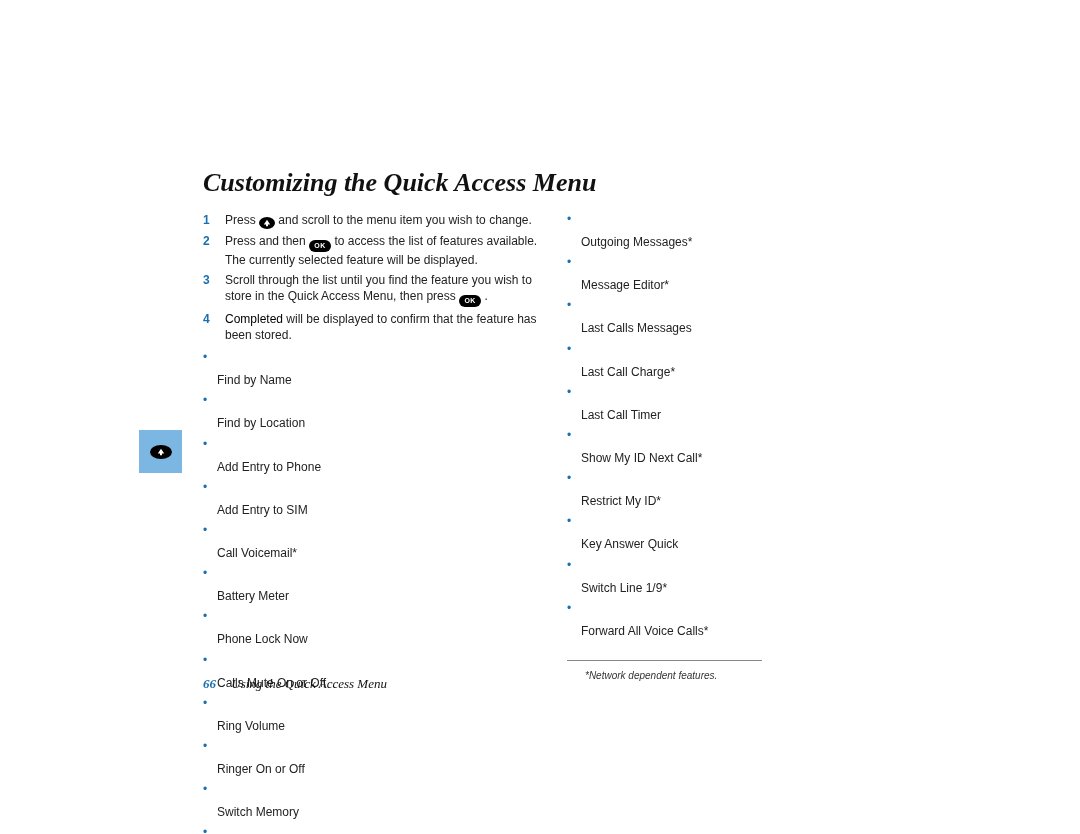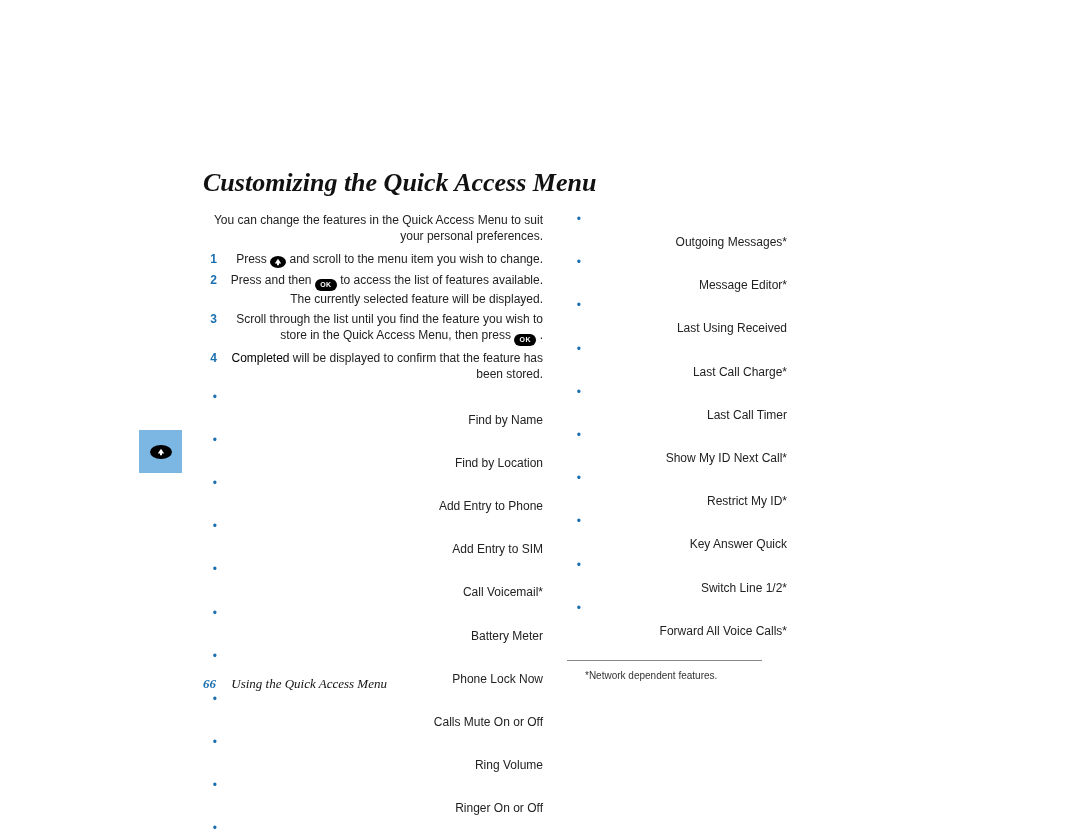--- a/index.html
+++ b/index.html
@@ -6,21 +6,20 @@
   html, body {
     width: 1080px; height: 834px;
     background: #ffffff;
     font-family: "Helvetica Neue", Arial, sans-serif;
     color: #222;
   }
   .page {
     position: relative;
     width: 1080px; height: 615px;
     padding: 160px 0 0 12px;
-    text-align: right;
   }
   .title {
     position: absolute;
     left: 203px; top: 168px;
     font-family: "Times New Roman", Times, serif;
     font-weight: bold;
     font-style: italic;
     font-size: 26px;
     color: #111;
   }
@@ -93,20 +92,21 @@
   .footnote-rule {
     position: absolute;
     left: 567px; top: 660px;
     width: 195px;
     border-top: 1px solid #888;
   }
   .footnote {
     position: absolute;
     left: 585px; top: 670px;
     font-size: 10px;
+    font-style: italic;
     color: #333;
   }
   .footer {
     position: absolute;
     left: 203px; top: 676px;
     font-family: "Times New Roman", Times, serif;
     font-style: italic;
     font-size: 13px;
     color: #111;
   }
@@ -126,21 +126,20 @@
 
   <div class="side-tab">
     <span class="inner">
       <svg width="8" height="8" viewBox="0 0 10 10">
           <path d="M5 1 L9 7 L6.2 7 L6.2 9 L3.8 9 L3.8 7 L1 7 Z" fill="#fff"></path>
         </svg>
     </span>
   </div>
 
   <div class="col-left">
-    <p class="para">You can change the features in the Quick Access Menu to suit your personal preferences.</p>
 
     <ol class="steps">
       <li>
         <span class="num">1</span>
         <span class="step-body">
           <span>Press </span>
           <span class="icon-key icon-arrow">
             <svg width="8" height="8" viewBox="0 0 10 10">
                 <path d="M5 1 L9 7 L6.2 7 L6.2 9 L3.8 9 L3.8 7 L1 7 Z" fill="#fff"></path>
               </svg>
@@ -230,21 +229,21 @@
         <li>
           <span class="dot">•</span>
           <span class="lbl">Outgoing Messages*</span>
         </li>
         <li>
           <span class="dot">•</span>
           <span class="lbl">Message Editor*</span>
         </li>
         <li>
           <span class="dot">•</span>
-          <span class="lbl">Last Using Received</span>
+          <span class="lbl">Last Calls Messages</span>
         </li>
         <li>
           <span class="dot">•</span>
           <span class="lbl">Last Call Charge*</span>
         </li>
         <li>
           <span class="dot">•</span>
           <span class="lbl">Last Call Timer</span>
         </li>
         <li>
@@ -254,21 +253,21 @@
         <li>
           <span class="dot">•</span>
           <span class="lbl">Restrict My ID*</span>
         </li>
         <li>
           <span class="dot">•</span>
           <span class="lbl">Key Answer Quick</span>
         </li>
         <li>
           <span class="dot">•</span>
-          <span class="lbl">Switch Line 1/2*</span>
+          <span class="lbl">Switch Line 1/9*</span>
         </li>
         <li>
           <span class="dot">•</span>
           <span class="lbl">Forward All Voice Calls*</span>
         </li>
       </ul>
   </div>
 
   <div class="footnote-rule"></div>
   <div class="footnote">*Network dependent features.</div>

